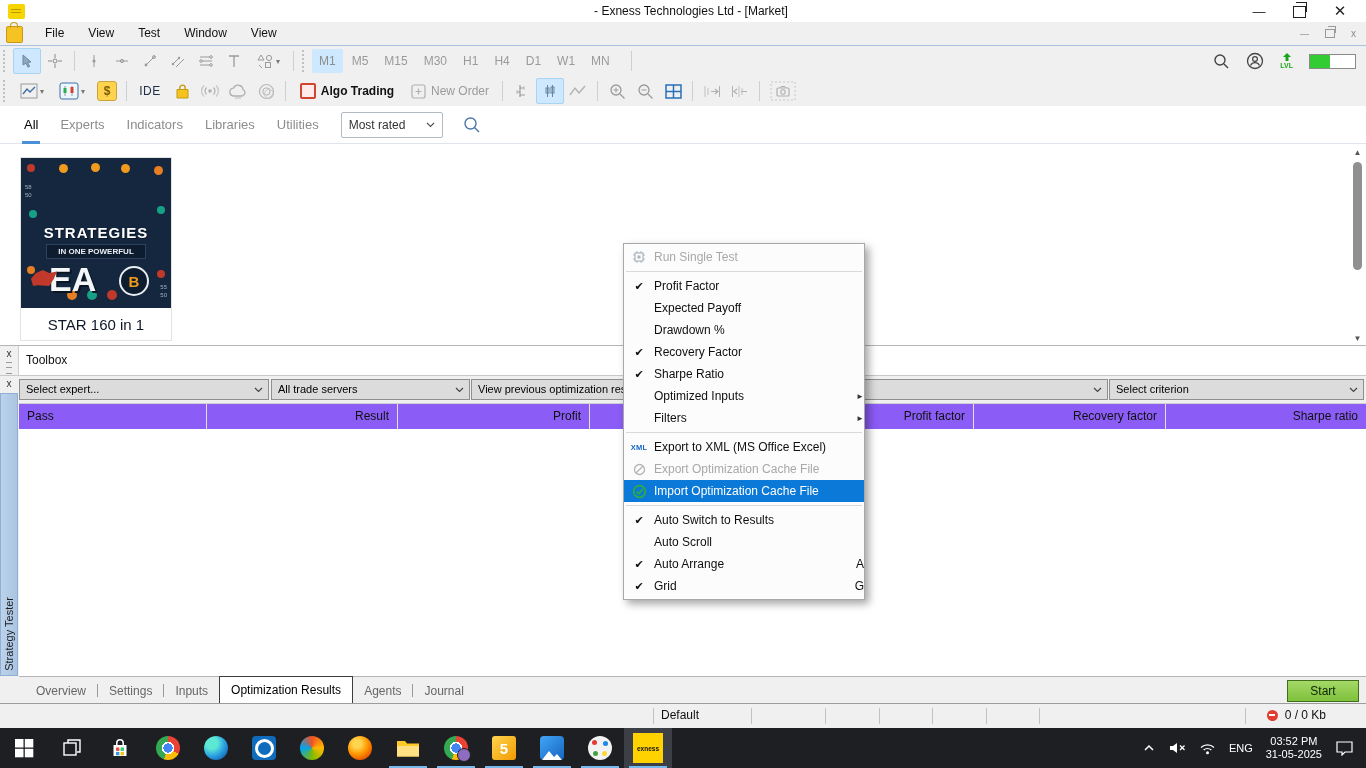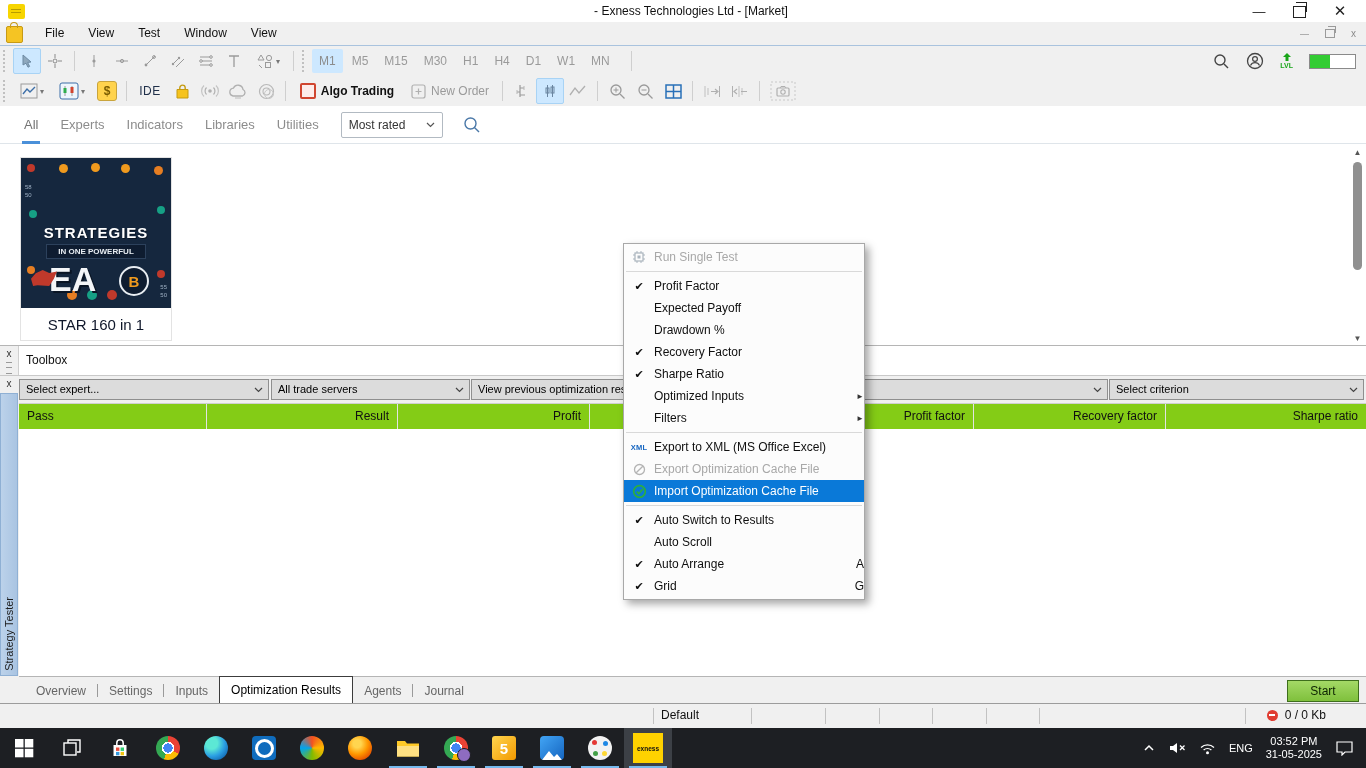--- a/index.html
+++ b/index.html
@@ -48,21 +48,21 @@
   .ide-txt{font-size:12px;color:#20304a;letter-spacing:.5px;}
   .algo-txt{font-size:12px;color:#111;font-weight:bold;margin-left:5px;}
   .neworder-txt{font-size:12px;color:#9a9a9a;margin-left:5px;}
   .algo-sq{width:12px;height:12px;border:2px solid #d0452f;background:#fdecea;border-radius:2px;}
   .dollar{width:18px;height:18px;background:#ffd34d;border:1px solid #c9a43c;border-radius:3px;color:#7a5c00;font-weight:bold;font-size:12px;display:flex;align-items:center;justify-content:center;}
 
   
   #market{left:0;top:106px;width:1366px;height:239px;background:#fff;}
   #market-tabbar{position:absolute;left:0;top:0;width:100%;height:38px;display:flex;align-items:center;border-bottom:1px solid #dfe5ea;padding-left:24px;box-sizing:border-box;}
   .mtab{font-size:13px;color:#8c8c8c;margin-right:22px;height:38px;line-height:38px;position:relative;}
-  .mtab.sel{color:#737373;}
+  .mtab.sel{color:#000000;}
   .mtab.sel:after{content:"";position:absolute;left:-2px;right:-2px;bottom:0;height:3px;background:#4a90d9;}
   #sort-box{width:86px;height:24px;border:1px solid #b2bac2;border-radius:2px;display:flex;align-items:center;justify-content:space-between;padding:0 7px;font-size:12px;color:#333;margin-right:20px;}
   #product-card{position:absolute;left:20px;top:51px;width:150px;border:1px solid #e3e3e3;background:#fff;}
   #product-art{width:150px;height:150px;background:#15273e;position:relative;overflow:hidden;}
   .art-big{position:absolute;left:0;right:0;top:12px;text-align:center;font-size:46px;font-weight:bold;color:#f4f6f8;letter-spacing:2px;text-shadow:2px 2px 0 #0a1524;}
   .art-l2{position:absolute;left:0;right:0;top:66px;text-align:center;font-size:15px;font-weight:bold;color:#fff;letter-spacing:1px;text-shadow:1px 1px 0 #0a1524;}
   .art-l3{position:absolute;left:25px;right:25px;top:86px;text-align:center;font-size:8px;font-weight:bold;color:#e8edf2;background:#0e1c30;border:1px solid #2c415c;padding:2px 0;}
   .art-l4{position:absolute;left:28px;top:102px;font-size:34px;font-weight:bold;color:#f4f6f8;text-shadow:2px 2px 0 #0a1524;}
   .art-coin{position:absolute;right:22px;top:108px;width:26px;height:26px;border-radius:50%;background:#0e1c30;border:2px solid #e8edf2;color:#f09a1e;font-weight:bold;font-size:15px;display:flex;align-items:center;justify-content:center;}
   .art-bull{position:absolute;left:10px;top:112px;width:26px;height:16px;background:#c0392b;clip-path:polygon(0 55%,18% 20%,45% 0,70% 18%,100% 10%,88% 55%,70% 100%,25% 95%,8% 100%);}
@@ -81,21 +81,21 @@
   .strip-grip{margin:3px auto 0;width:6px;height:10px;border-top:1px solid #9a9a9a;border-bottom:1px solid #9a9a9a;background:linear-gradient(#9a9a9a 1px,transparent 1px) 0 4px/6px 4px no-repeat;}
   #toolbox-title{position:absolute;left:26px;top:7px;font-size:12px;color:#111;}
 
   
   #tester{left:0;top:376px;width:1366px;height:327px;background:#f0f0f0;}
   #tester-strip-x{position:absolute;left:0;top:0;width:18px;height:17px;background:#f0f0f0;font-size:10px;color:#333;text-align:center;line-height:15px;}
   #tester-vstrip{position:absolute;left:0;top:17px;width:18px;height:283px;background:linear-gradient(90deg,#bcd2ea,#a9c4e2);border:1px solid #8fb0d4;box-sizing:border-box;}
   #tester-vlabel{position:absolute;bottom:4px;left:2px;writing-mode:vertical-rl;transform:rotate(180deg);font-size:11px;color:#1d1d1d;}
   .combo{position:absolute;top:3px;height:21px;background:#dcdcdc;border:1px solid #8f8f8f;box-sizing:border-box;font-size:11px;line-height:19px;color:#000;padding-left:6px;overflow:hidden;white-space:nowrap;}
   .combo .chev{position:absolute;right:5px;top:7px;}
-  #header-row{position:absolute;left:19px;top:27px;right:0;height:26px;background:#84cc16;border-top:1px solid #cfcfcf;border-bottom:1px solid #e6e6e6;}
+  #header-row{position:absolute;left:19px;top:27px;right:0;height:26px;background:#8b5cf6;border-top:1px solid #cfcfcf;border-bottom:1px solid #e6e6e6;}
   .col{position:absolute;top:0;height:25px;line-height:25px;font-size:12px;color:#111;box-sizing:border-box;border-right:1px solid #e3e3e3;padding:0 8px;}
   .col.right{text-align:right;}
   #tester-body{position:absolute;left:19px;top:53px;right:0;height:247px;background:#fff;}
   #tester-tabbar{position:absolute;left:19px;top:300px;right:0;height:27px;background:#f0f0f0;border-top:1px solid #b5b5b5;display:flex;align-items:flex-end;padding-left:6px;box-sizing:border-box;}
   .ttab{font-size:12px;color:#666;padding:0 11px;height:24px;line-height:24px;}
   .ttab.sel{background:#fff;border:1px solid #3c3c3c;border-bottom:none;color:#000;height:26px;line-height:26px;}
   .tsep{width:1px;height:13px;background:#9a9a9a;margin-bottom:6px;}
   #start-btn{position:absolute;right:7px;top:304px;width:70px;height:20px;background:linear-gradient(#a4d966,#7fc03c);border:1px solid #3e6e1c;font-size:12px;color:#0c2200;display:flex;align-items:center;justify-content:center;margin-left:44px;}
 
   

